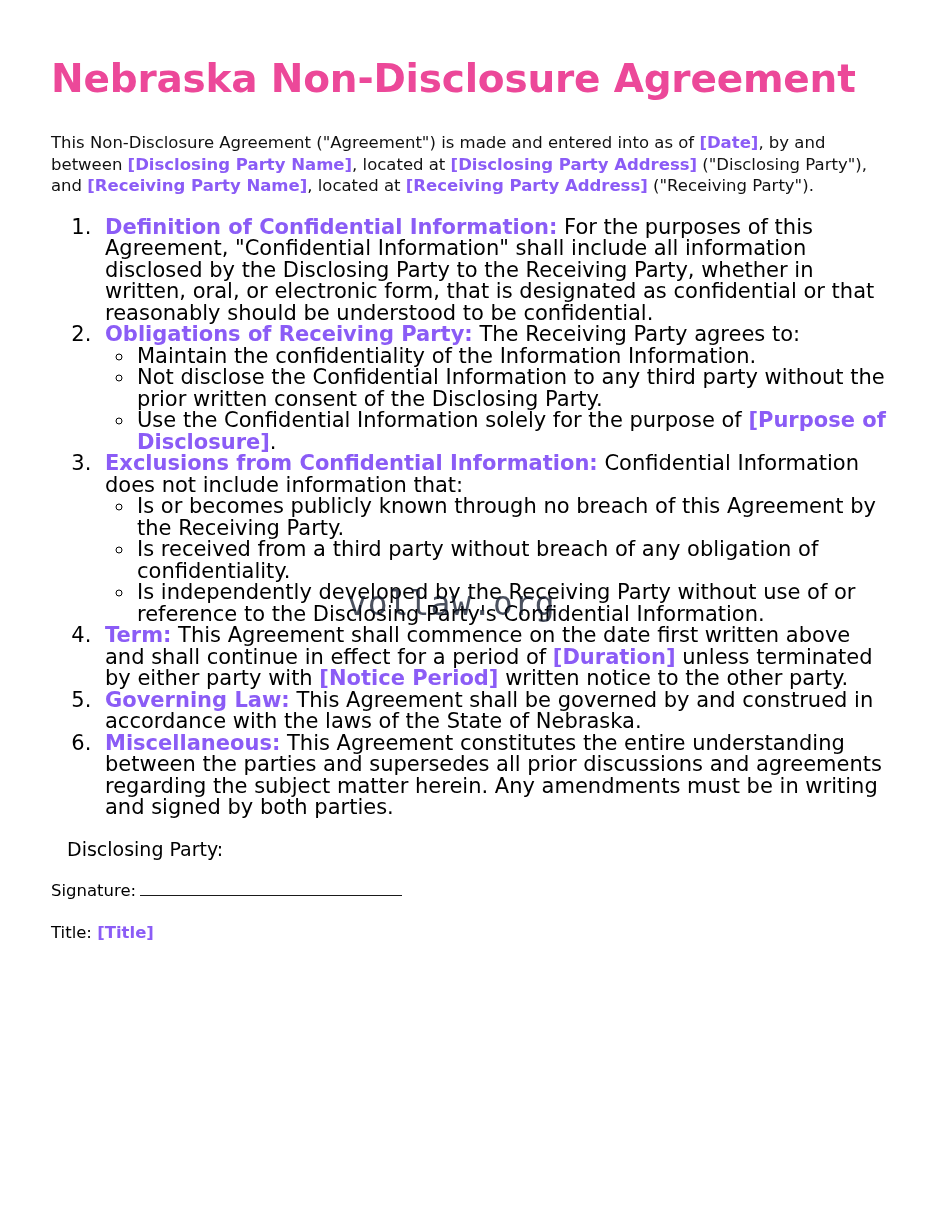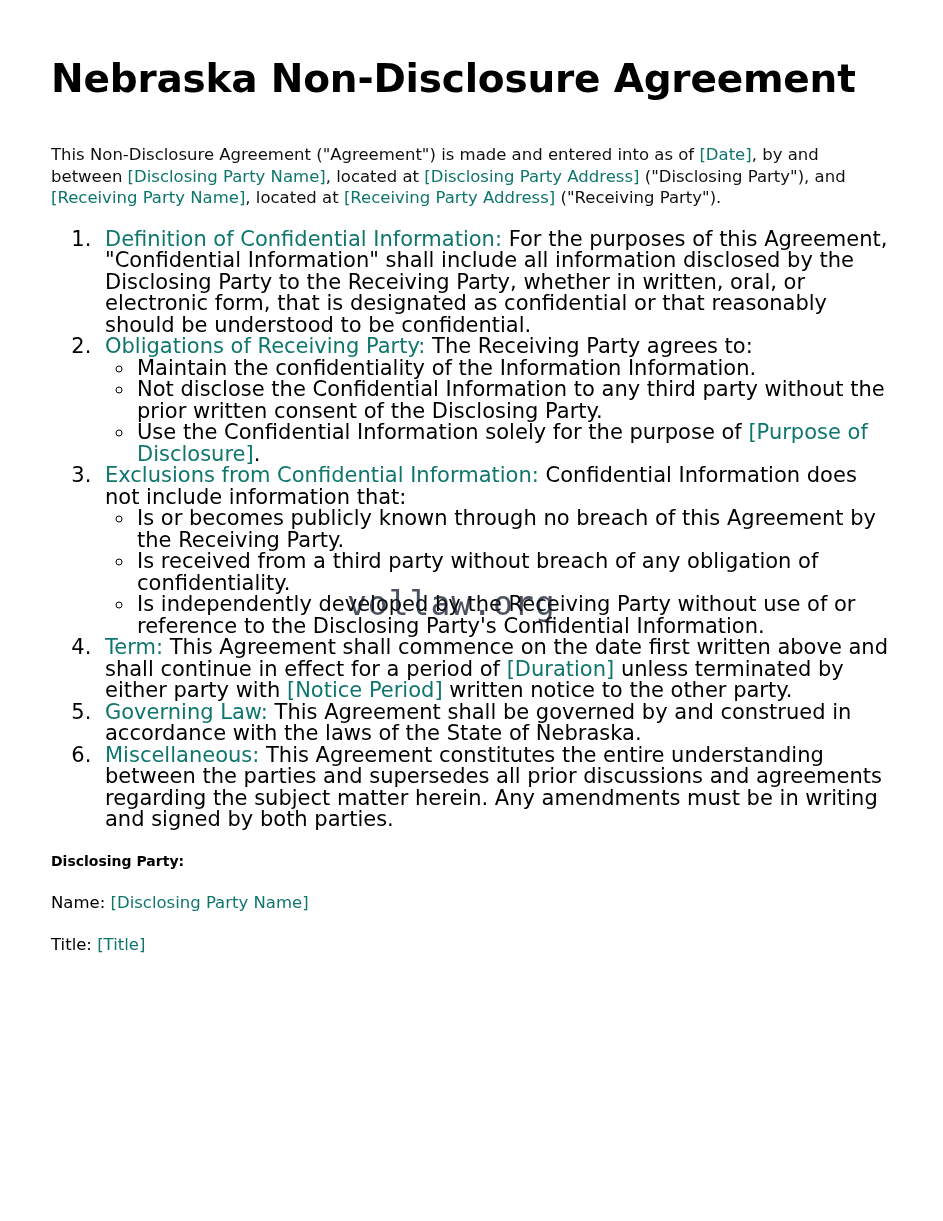--- a/index.html
+++ b/index.html
@@ -25,34 +25,34 @@
     height: 1221px;
     padding: 56px 50px 0 51px;
   }
 
   
   .doc-title {
     font-size: 39px;
     font-weight: bold;
     line-height: 46px;
     letter-spacing: -0.2px;
-    margin: 0 0 42px 0;
-    color: #000000;
+    margin: 0 0 30px 0;
+    color: #ec4899;
   }
 
   
   .para {
     font-size: 16.5px;
     line-height: 21.5px;
     margin: 0 0 20px 0;
     max-width: 845px;
     color: #111;
   }
 
-  b, strong { font-weight: normal; color: #0f766e; }
+  b, strong { font-weight: bold; color: #8b5cf6; }
 
   
   ol.clauses {
     margin: 0 0 20px 0;
     padding-left: 47px;
     font-size: 21px;
     line-height: 21.5px;
     max-width: 895px;
   }
   ol.clauses > li {
@@ -65,24 +65,24 @@
     list-style-type: circle;
     margin: 0;
     padding-left: 30px;
   }
   ul.subs > li {
     padding-left: 2px;
   }
 
   
   .sig-heading {
-    font-size: 14px;
-    font-weight: bold;
+    font-size: 19px;
+    font-weight: normal;
     line-height: 21.5px;
-    margin: 0 0 20px 0;
+    margin: 0 0 20px 16px;
   }
   .sig-line {
     font-size: 16.5px;
     line-height: 21.5px;
     margin: 0 0 20px 0;
     white-space: pre;
   }
   .sig-rule {
     display: inline-block;
     width: 262px;
@@ -141,21 +141,21 @@
 
     <li><span class="li-text"><b>Governing Law:</b><span> This Agreement shall be governed by and construed in accordance with the laws of the State of Nebraska.</span></span></li>
 
     <li><span class="li-text"><b>Miscellaneous:</b><span> This Agreement constitutes the entire understanding between the parties and supersedes all prior discussions and agreements regarding the subject matter herein. Any amendments must be in writing and signed by both parties.</span></span></li>
 
   </ol>
 
 
   <p class="sig-heading">Disclosing Party:</p>
 
+  <p class="sig-line"><span>Signature:</span><span class="sig-rule"></span></p>
 
-  <p class="sig-line"><span>Name: </span><b>[Disclosing Party Name]</b></p>
 
   <p class="sig-line"><span>Title: </span><b>[Title]</b></p>
 
 
   <div class="watermark">vollaw.org</div>
 
 </div>
 
 </body></html>

